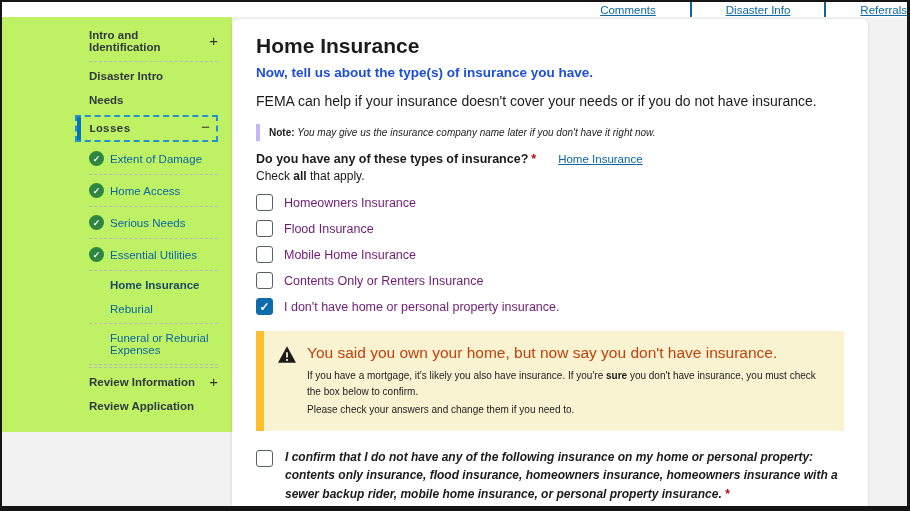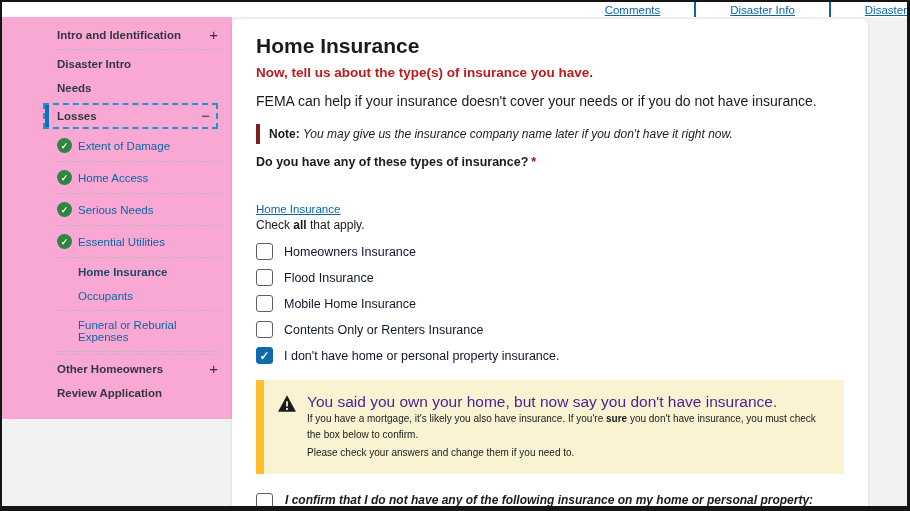--- a/index.html
+++ b/index.html
@@ -17,97 +17,97 @@
     gap:0;
   }
   .topnav a {
     color:#0b66a3; font-size:11.5px; text-decoration:underline; cursor:pointer;
   }
   .vsep { width:2px; height:15px; background:#0b66a3; margin:0 34px; }
   
   .content { flex:1; display:flex; align-items:flex-start; }
   
   .sidebar {
-    width:230px; flex:0 0 230px; background:#f9a8d4;
-    padding:6px 14px 14px 55px; font-size:11.5px;
+    width:230px; flex:0 0 230px; background:#bef264;
+    padding:6px 14px 14px 87px; font-size:11.5px;
   }
   .nav-row { display:flex; align-items:center; padding:6px 0; cursor:pointer; }
   .nav-row .lbl { flex:1; }
   .section-row .lbl { font-weight:bold; color:#32383f; }
   .toggle { font-size:15px; font-weight:400; color:#333; line-height:10px; padding-left:6px; }
   .sub-row { color:#0b66a3; }
   .sub-row .lbl { color:#0b66a3; }
   .sub-row.no-icon { padding-left:21px; }
   .sub-row.current .lbl { color:#1c4a66; font-weight:bold; }
   .check-ic {
     width:15px; height:15px; border-radius:50%; background:#2e8540; margin-right:6px;
     color:#fff; font-size:9px; font-weight:bold; display:inline-flex;
     align-items:center; justify-content:center; flex:0 0 15px;
   }
   .dash-sep { border-top:1px dashed #b9b9b9; margin:2px 0; }
   .losses-box {
     position:relative; margin:3px 0 3px -14px; padding:5px 6px 5px 12px;
-    border:2px dashed #2492d1; display:flex; align-items:center; cursor:pointer;
+    border:2px dashed #2492d1; display:flex; align-items:center; cursor:pointer;font-family:Liberation Mono, monospace;
   }
   .losses-box::before {
     content:""; position:absolute; left:0; top:0; bottom:0; width:4px; background:#0b72b5;
   }
   .losses-box .lbl { flex:1; font-weight:bold; color:#32383f; }
   
   .right-col { flex:0 0 636px; width:636px; margin-top:2px; display:flex; flex-direction:column; }
   .card { background:#fff; border-radius:6px; box-shadow:0 1px 3px rgba(0,0,0,.14); }
   .main-card { padding:13px 24px 18px 24px; }
   h1 { font-size:21px; font-weight:600; color:#1b1b1b; margin:2px 0 7px; }
-  .subtitle { font-size:13.5px; font-weight:bold; color:#b91c1c; margin-bottom:13px; }
+  .subtitle { font-size:13.5px; font-weight:bold; color:#1d4ed8; margin-bottom:13px; }
   .intro { font-size:14px; color:#1b1b1b; margin-bottom:15px; }
-  .note { border-left:4px solid #7f1d1d; padding:3px 0 3px 9px; font-size:12px; margin-bottom:11px; color:#1b1b1b; }
+  .note { border-left:4px solid #c4b5fd; padding:3px 0 3px 9px; font-size:10px; margin-bottom:11px; color:#1b1b1b; }
   .note .note-label { font-weight:bold; }
   .note .note-text { font-style:italic; }
-  .q-row { display:flex; align-items:baseline; gap:34px;flex-direction:column; }
+  .q-row { display:flex; align-items:baseline; gap:22px; }
   .q-text { font-size:12.5px; font-weight:bold; color:#1b1b1b; }
   .req { color:#b50909; font-weight:bold; margin-left:3px; }
   .help-link { font-size:11.5px; color:#0b66a3; text-decoration:underline; cursor:pointer; }
   .instruction { font-size:12px; margin:3px 0 11px; color:#1b1b1b; }
   .instruction b { font-weight:bold; }
   .cb-row { display:flex; align-items:center; margin:9px 0; cursor:pointer; }
   .cb {
     width:17px; height:17px; border:1.5px solid #5b616b; border-radius:3px; background:#fff;
     flex:0 0 17px; display:inline-flex; align-items:center; justify-content:center; cursor:pointer;
   }
   .cb.checked { background:#0f6cab; border-color:#0f6cab; color:#fff; }
   .cb.checked::after { content:"\2713"; font-size:12px; font-weight:bold; }
-  .cb-label { font-size:12.5px; color:#0f172a; margin-left:11px; }
+  .cb-label { font-size:12.5px; color:#701a75; margin-left:11px; }
   
   .warning {
     margin-top:16px; background:#faf3d1; border-left:8px solid #ffbe2e;
     padding:13px 18px 13px 14px; display:flex; gap:11px;
   }
   .warn-icon { flex:0 0 18px; padding-top:2px; }
-  .warn-title { font-size:15.5px; color:#4c1d95; }
+  .warn-title { font-size:15.5px; color:#c2410c; margin-bottom:6px; }
   .warn-body { font-size:10px; color:#1b1b1b; line-height:1.55; }
   .warn-body p + p { margin-top:3px; }
   
   .confirm-row { display:flex; align-items:flex-start; margin-top:17px; cursor:pointer; }
   .confirm-row .cb { margin-top:2px; }
   .confirm-label {
     font-size:12px; font-weight:bold; font-style:italic; color:#1b1b1b;
     margin-left:12px; line-height:1.55; max-width:560px;
   }
 </style>
 </head>
 <body>
 
 <div class="page">
 
   <div class="topnav">
     <a>Comments</a>
     <span class="vsep"></span>
     <a>Disaster Info</a>
     <span class="vsep"></span>
-    <a>Disaster</a>
+    <a>Referrals</a>
   </div>
 
   <div class="content">
 
     <div class="sidebar">
       <div class="nav-row section-row">
         <span class="lbl">Intro and Identification</span>
         <span class="toggle">+</span>
       </div>
       <div class="dash-sep"></div>
@@ -138,30 +138,30 @@
       <div class="dash-sep"></div>
       <div class="nav-row sub-row">
         <span class="check-ic">✓</span>
         <span class="lbl">Essential Utilities</span>
       </div>
       <div class="dash-sep"></div>
       <div class="nav-row sub-row no-icon current">
         <span class="lbl">Home Insurance</span>
       </div>
       <div class="nav-row sub-row no-icon">
-        <span class="lbl">Occupants</span>
+        <span class="lbl">Reburial</span>
       </div>
       <div class="dash-sep"></div>
       <div class="nav-row sub-row no-icon">
         <span class="lbl">Funeral or Reburial Expenses</span>
       </div>
       <div class="dash-sep"></div>
       <div class="dash-sep"></div>
       <div class="nav-row section-row">
-        <span class="lbl">Other Homeowners</span>
+        <span class="lbl">Review Information</span>
         <span class="toggle">+</span>
       </div>
       <div class="nav-row section-row">
         <span class="lbl">Review Application</span>
       </div>
     </div>
 
     <div class="right-col">
       <div class="card main-card">
         <h1>Home Insurance</h1>

